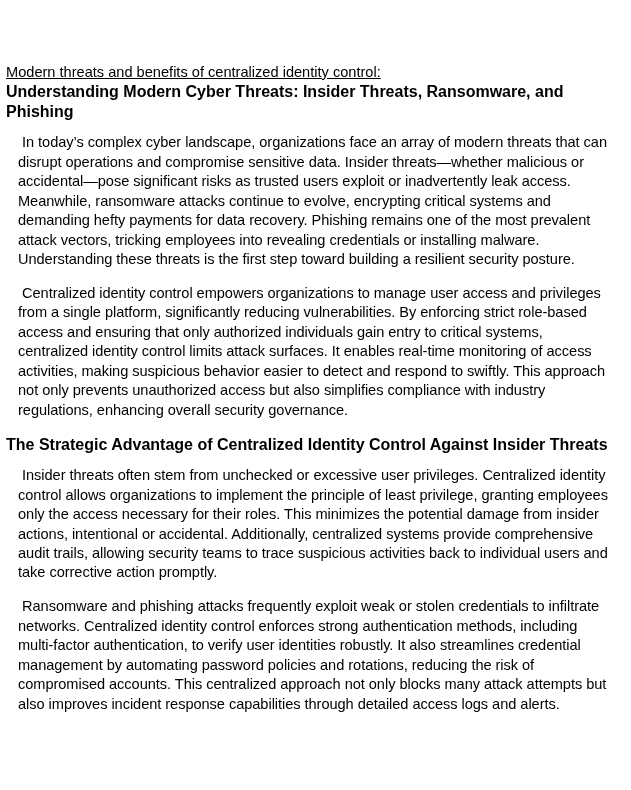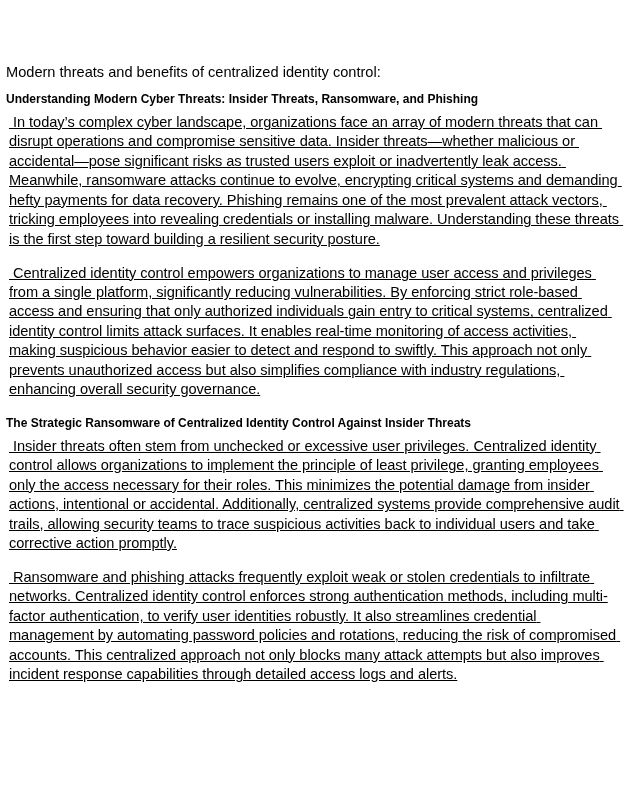--- a/index.html
+++ b/index.html
@@ -16,54 +16,54 @@
     }
     .page {
       position: relative;
       padding: 63px 0 0 6px;
       width: 625px;
       box-sizing: border-box;
       font-size: 14.6px;
       line-height: 19.45px;
     }
     .intro {
-      margin: 0 0 8px 0;
+      margin: 0 0 0 0;
+      text-decoration: underline;
     }
     .section {
       margin: 0 0 14.5px 0;
     }
     .section-title {
       font-weight: bold;
       margin: 0;
-      font-size: 12px;
+      font-size: 16px;
       line-height: 19.45px;
     }
     .section-body {
-      margin: 3px;
+      margin: 12px;
       white-space: pre-wrap;
       letter-spacing: -0.05px;
-      text-decoration: underline;
     }
   </style>
 </head>
 <body>
 
 <div class="page">
   <p class="intro">Modern threats and benefits of centralized identity control:</p>
 
   <div class="section">
     <p class="section-title">Understanding Modern Cyber Threats: Insider Threats, Ransomware, and Phishing</p>
     <p class="section-body"> In today’s complex cyber landscape, organizations face an array of modern threats that can disrupt operations and compromise sensitive data. Insider threats—whether malicious or accidental—pose significant risks as trusted users exploit or inadvertently leak access. Meanwhile, ransomware attacks continue to evolve, encrypting critical systems and demanding hefty payments for data recovery. Phishing remains one of the most prevalent attack vectors, tricking employees into revealing credentials or installing malware. Understanding these threats is the first step toward building a resilient security posture.</p>
   </div>
 
   <div class="section">
     <p class="section-body"> Centralized identity control empowers organizations to manage user access and privileges from a single platform, significantly reducing vulnerabilities. By enforcing strict role-based access and ensuring that only authorized individuals gain entry to critical systems, centralized identity control limits attack surfaces. It enables real-time monitoring of access activities, making suspicious behavior easier to detect and respond to swiftly. This approach not only prevents unauthorized access but also simplifies compliance with industry regulations, enhancing overall security governance.</p>
   </div>
 
   <div class="section">
-    <p class="section-title">The Strategic Ransomware of Centralized Identity Control Against Insider Threats</p>
+    <p class="section-title">The Strategic Advantage of Centralized Identity Control Against Insider Threats</p>
     <p class="section-body"> Insider threats often stem from unchecked or excessive user privileges. Centralized identity control allows organizations to implement the principle of least privilege, granting employees only the access necessary for their roles. This minimizes the potential damage from insider actions, intentional or accidental. Additionally, centralized systems provide comprehensive audit trails, allowing security teams to trace suspicious activities back to individual users and take corrective action promptly.</p>
   </div>
 
   <div class="section">
     <p class="section-body"> Ransomware and phishing attacks frequently exploit weak or stolen credentials to infiltrate networks. Centralized identity control enforces strong authentication methods, including multi-factor authentication, to verify user identities robustly. It also streamlines credential management by automating password policies and rotations, reducing the risk of compromised accounts. This centralized approach not only blocks many attack attempts but also improves incident response capabilities through detailed access logs and alerts.</p>
   </div>
 </div>
 
 </body></html>

